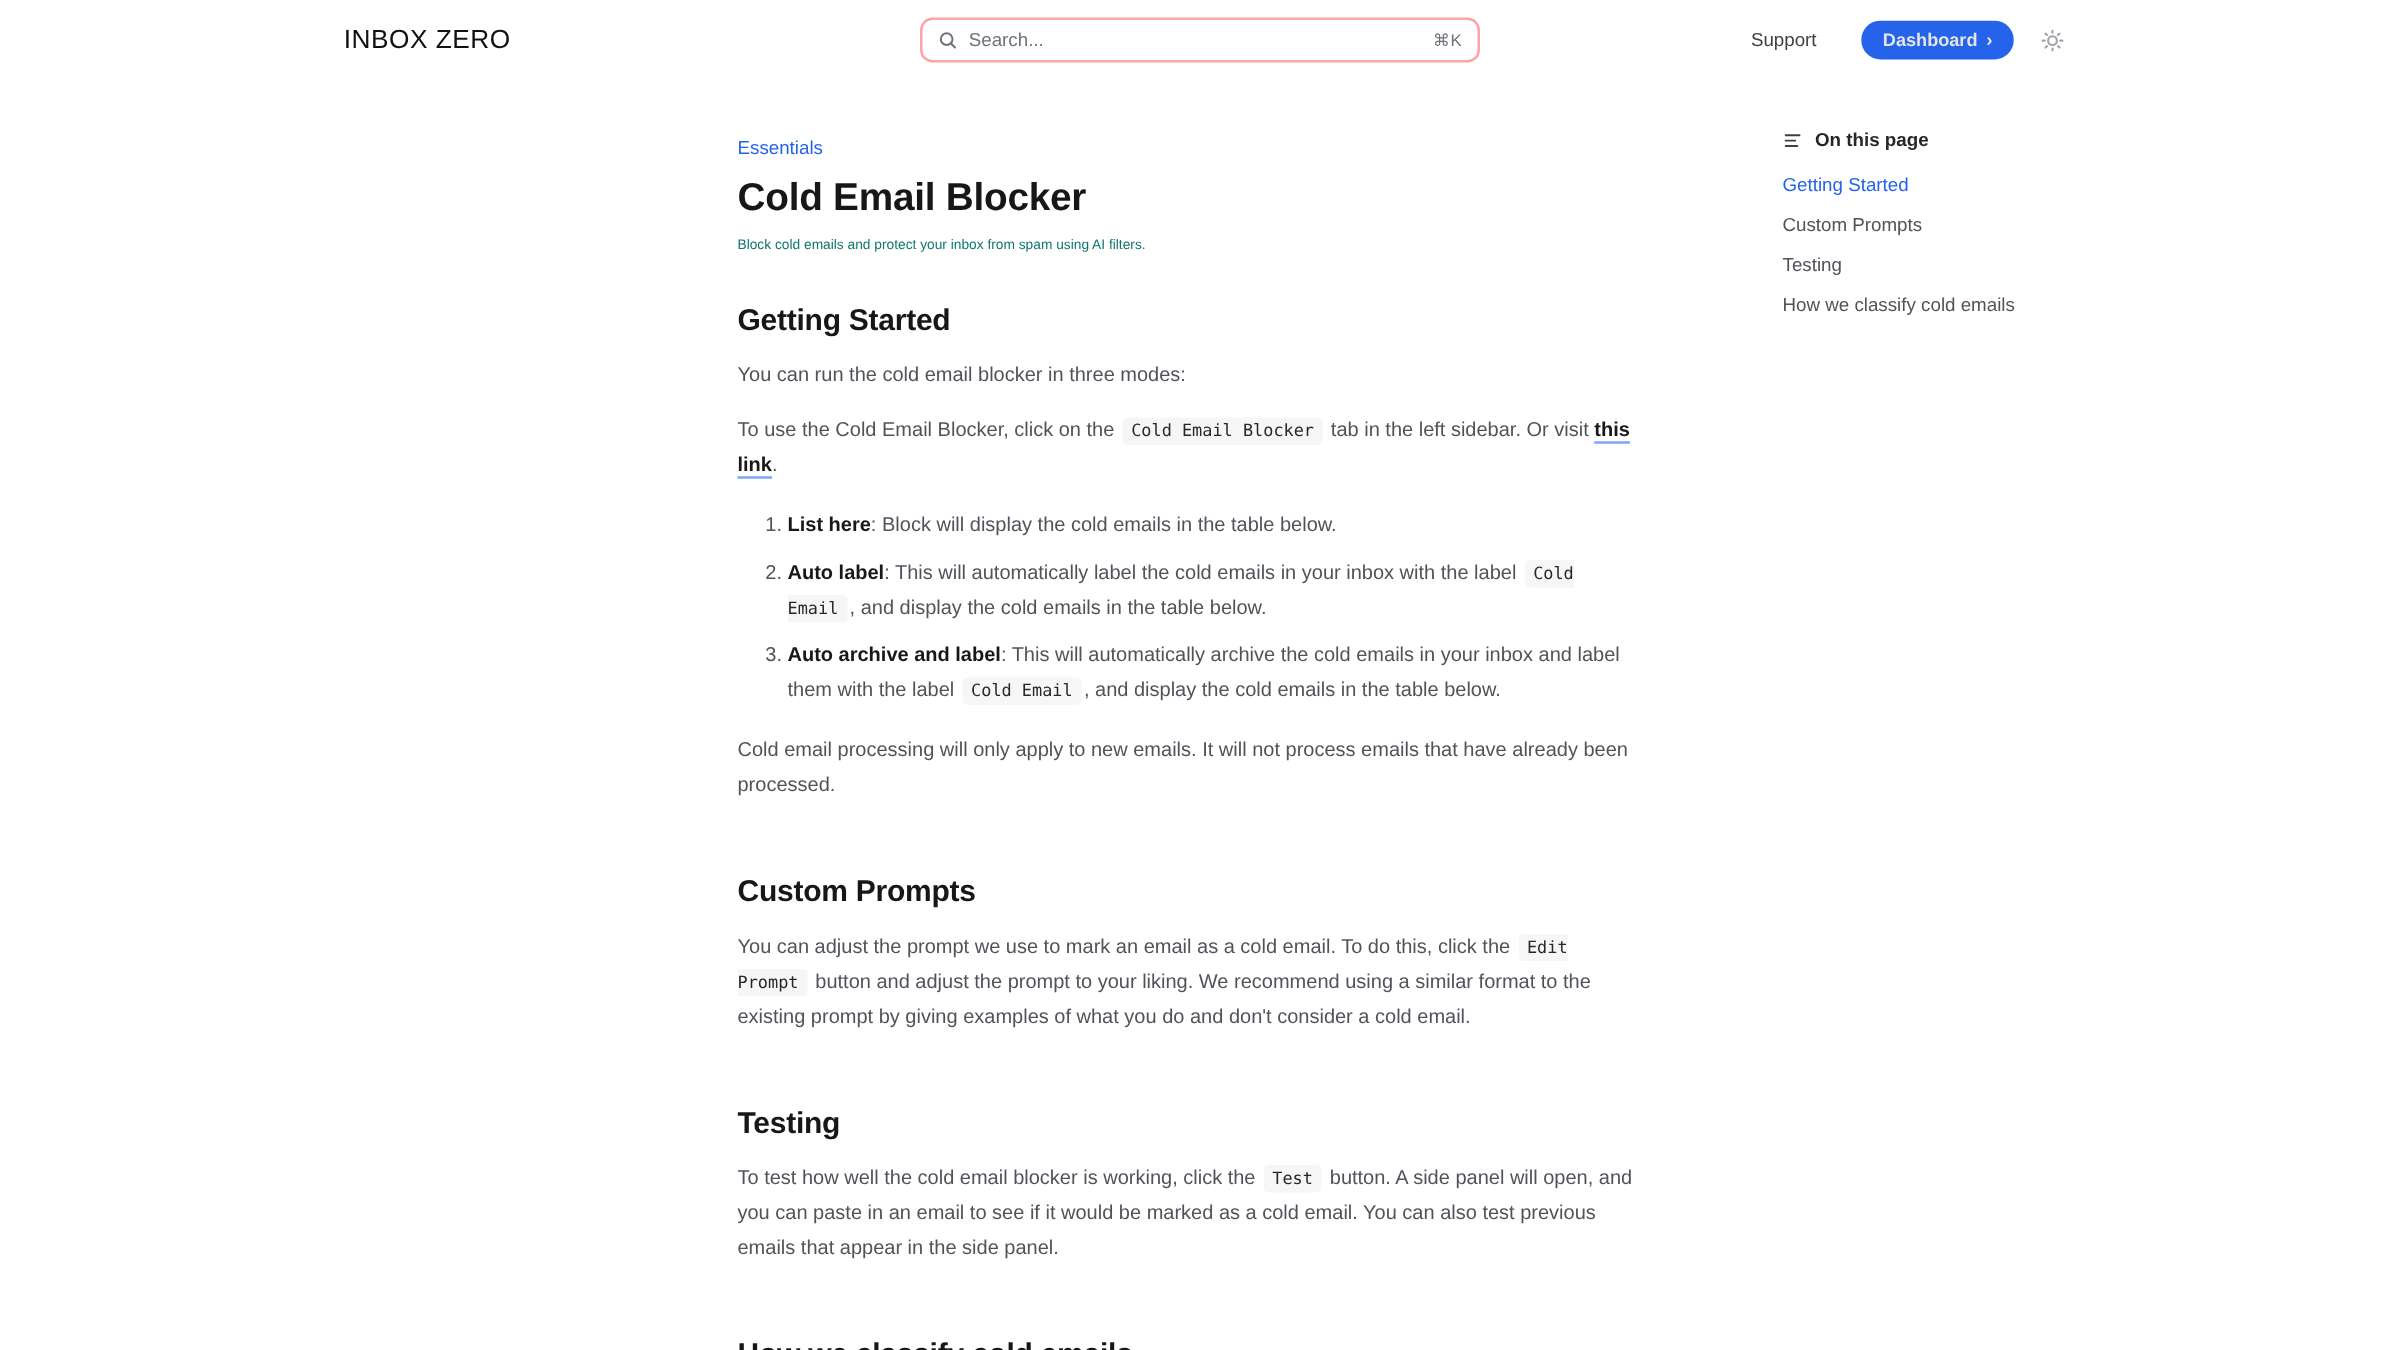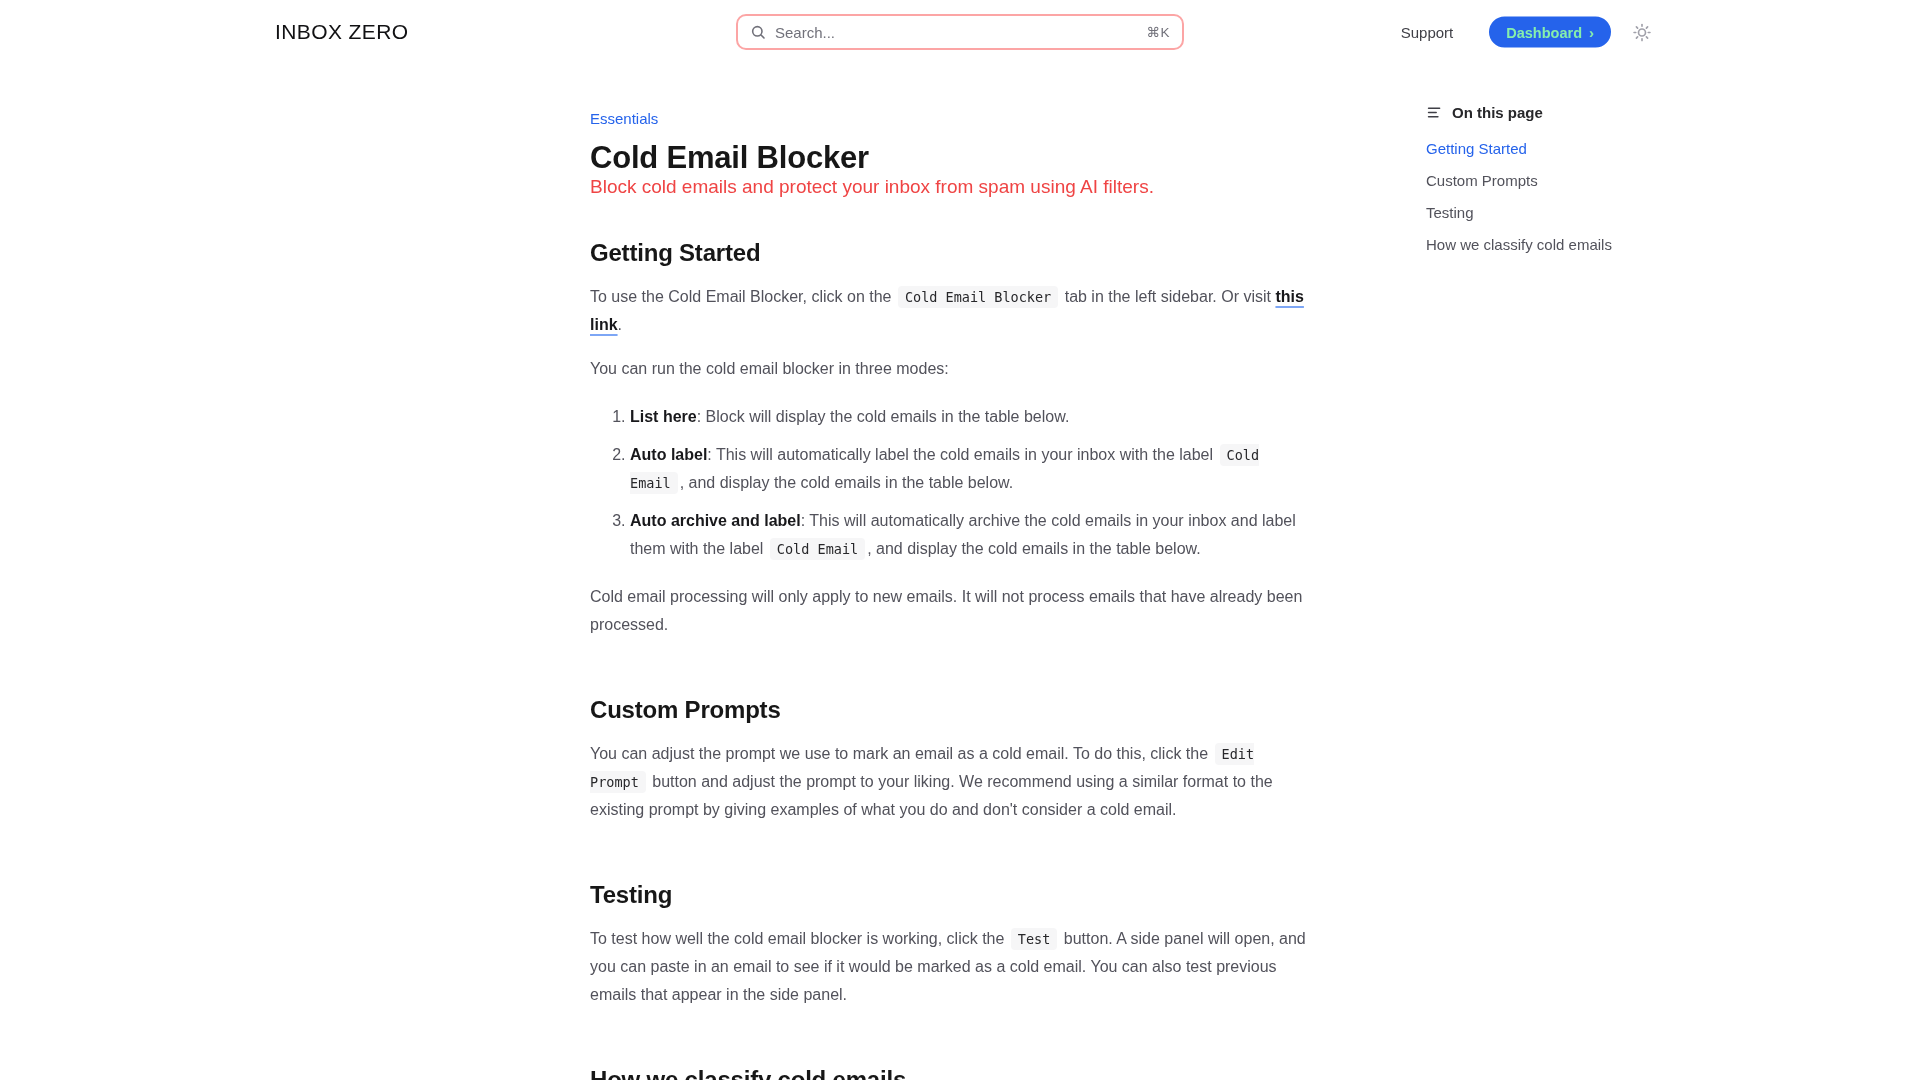--- a/index.html
+++ b/index.html
@@ -16,32 +16,32 @@
     background: #fff; display: flex; align-items: center; padding: 0 12px; gap: 9px; cursor: text; }
   .searchbox svg { flex: 0 0 auto; }
   .searchbox input { flex: 1 1 auto; border: none; outline: none; font-size: 15px;
     color: #3f3f46; background: transparent; font-family: "Liberation Sans", sans-serif; }
   .searchbox input::placeholder { color: #71717a; }
   .kbd { color: #71717a; font-size: 13.5px; letter-spacing: 0.5px; }
   .nav-right { position: absolute; right: 268px; top: 50%; transform: translateY(-50%);
     display: flex; align-items: center; }
   .support { font-size: 15px; color: #3f3f46; font-weight: 500; cursor: pointer; }
   .dash-btn { margin-left: 36px; display: inline-flex; align-items: center; gap: 7px;
-    background: var(--accent, #2563eb); color: #86efac; border: none; border-radius: 9999px;
+    background: var(--accent, #2563eb); color: #e5e5e5; border: none; border-radius: 9999px;
     height: 31px; padding: 0 17px; font-size: 14.5px; font-weight: 700; cursor: pointer;
     font-family: "Liberation Sans", sans-serif; }
   .dash-btn .chev { font-size: 15px; font-weight: 700; line-height: 1; margin-top: -1px; }
   .theme-toggle { margin-left: 21px; background: none; border: none; cursor: pointer;
     display: flex; align-items: center; color: #a1a1aa; }
 
   
   .article { width: 726px; margin-left: 590px; padding-top: 46px; }
   .breadcrumb { color: var(--accent, #2563eb); font-size: 15px; font-weight: 400; cursor: pointer; display: inline-block; }
   h1.page-title { margin-top: 11px; font-size: 31px; line-height: 1.2; font-weight: 700; color: #171717; letter-spacing: -0.2px; }
-  .subtitle { font-size: 19px; color: #ef4444; }
+  .subtitle { margin-top: 14px; font-size: 11px; color: #0f766e; }
   h2.section-heading { font-size: 24px; font-weight: 700; color: #171717; letter-spacing: -0.2px; margin: 57px 0 12px; }
   h2.section-heading.first { margin-top: 41px; }
   .article p { font-size: 16px; line-height: 28px; color: #52525b; margin: 16px 0; }
   .article ol { margin: 20px 0 20px 0; padding-left: 40px; }
   .article li { font-size: 16px; line-height: 28px; color: #52525b; margin: 10px 0; }
   .article li::marker { color: #52525b; }
   .article strong { color: #18181b; font-weight: 700; }
   code.inline-code { font-family: "DejaVu Sans Mono", "Liberation Mono", monospace;
     font-size: 13.5px; background: #f6f6f7; color: #27272a; border-radius: 4px;
     padding: 3px 7px; margin: 0 2px; font-weight: 500; }
@@ -92,22 +92,22 @@
     </button>
   </div>
 </header>
 
 <main class="article">
   <span class="breadcrumb">Essentials</span>
   <h1 class="page-title">Cold Email Blocker</h1>
   <div class="subtitle">Block cold emails and protect your inbox from spam using AI filters.</div>
   <div id="sections-root">
       <h2 class="section-heading first" id="getting-started">Getting Started</h2>
+      <p><span>You can run the cold email blocker in three modes:</span></p>
       <p><span>To use the Cold Email Blocker, click on the </span><code class="inline-code">Cold Email Blocker</code><span> tab in the left sidebar. Or visit </span><a class="inline-link">this link</a><span>.</span></p>
-      <p><span>You can run the cold email blocker in three modes:</span></p>
       <ol>
         <li><strong>List here</strong><span>: Block will display the cold emails in the table below.</span></li>
         <li><strong>Auto label</strong><span>: This will automatically label the cold emails in your inbox with the label </span><code class="inline-code">Cold Email</code><span>, and display the cold emails in the table below.</span></li>
         <li><strong>Auto archive and label</strong><span>: This will automatically archive the cold emails in your inbox and label them with the label </span><code class="inline-code">Cold Email</code><span>, and display the cold emails in the table below.</span></li>
       </ol>
       <p><span>Cold email processing will only apply to new emails. It will not process emails that have already been processed.</span></p>
       <h2 class="section-heading" id="custom-prompts">Custom Prompts</h2>
       <p><span>You can adjust the prompt we use to mark an email as a cold email. To do this, click the </span><code class="inline-code">Edit Prompt</code><span> button and adjust the prompt to your liking. We recommend using a similar format to the existing prompt by giving examples of what you do and don't consider a cold email.</span></p>
       <h2 class="section-heading" id="testing">Testing</h2>
       <p><span>To test how well the cold email blocker is working, click the </span><code class="inline-code">Test</code><span> button. A side panel will open, and you can paste in an email to see if it would be marked as a cold email. You can also test previous emails that appear in the side panel.</span></p>

